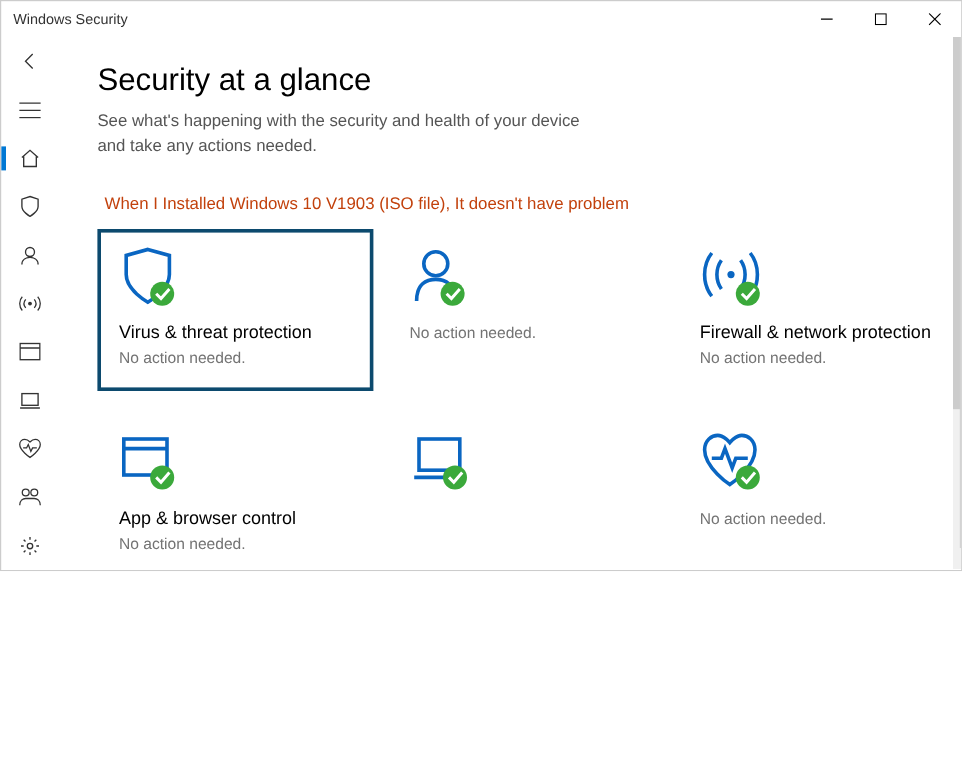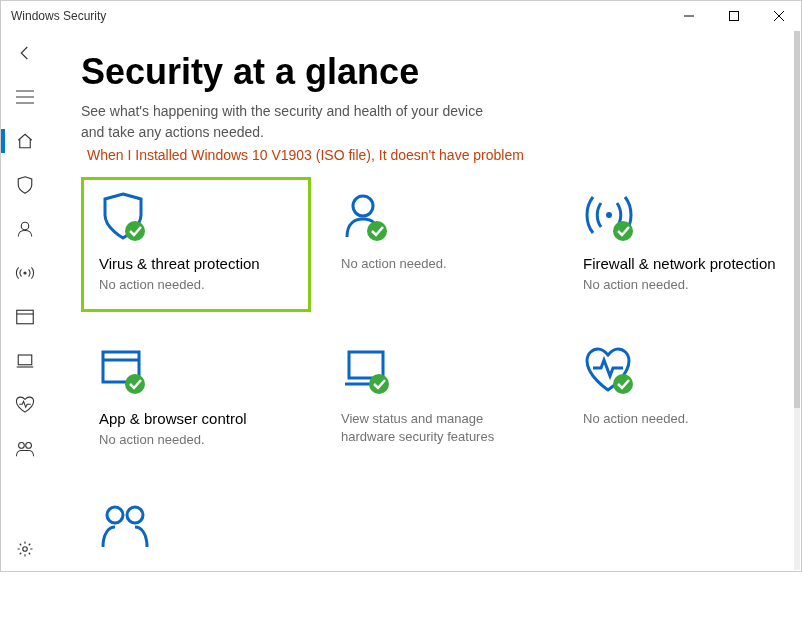--- a/index.html
+++ b/index.html
@@ -1,33 +1,33 @@
 <!DOCTYPE html>
 <html><head>
 <meta charset="utf-8">
 <style>
   * { box-sizing: border-box; }
   html, body { margin: 0; padding: 0; font-family: "Segoe UI", sans-serif; background: #fff; color: #000; }
-  .window { width: 802px; height: 572px; border: 1px solid #ccc; display: flex; flex-direction: column; position: relative; overflow: hidden; }
+  .window { width: 802px; height: 476px; border: 1px solid #ccc; display: flex; flex-direction: column; position: relative; overflow: hidden; }
   .titlebar { height: 30px; display: flex; align-items: center; padding-left: 10px; font-size: 12px; color: #333; }
   .titlebar .controls { margin-left: auto; display: flex; }
   .titlebar .controls div { width: 45px; height: 30px; display: flex; align-items: center; justify-content: center; font-size: 14px; }
   .body { flex: 1; display: flex; min-height: 0; }
   .sidebar { width: 48px; display: flex; flex-direction: column; align-items: center; position: relative; }
   .sidebar .back { width: 48px; height: 44px; display: flex; align-items: center; justify-content: center; }
   .sidebar .nav-item { width: 48px; height: 44px; display: flex; align-items: center; justify-content: center; position: relative; }
   .sidebar .nav-item.active::before { content: ""; position: absolute; left: 0; top: 10px; bottom: 10px; width: 4px; background: #0078d4; }
   .sidebar .spacer { flex: 1; }
   .main { flex: 1; padding: 0 20px 0 32px; overflow-y: auto; }
-  .main h1 { font-weight: 700; font-size: 36px; margin: 20px 0 8px; }
-  .subtitle { color: #555; font-size: 14px; line-height: 1.5; max-width: 420px; margin-bottom: 4px; }
+  .main h1 { font-weight: 400; font-size: 26px; margin: 20px 0 8px; }
+  .subtitle { color: #555; font-size: 14px; line-height: 1.5; max-width: 420px; margin-bottom: 29px; }
   .note { color: #c2410c; font-size: 14px; margin-bottom: 14px; padding-left: 6px; }
   .tiles { display: grid; grid-template-columns: repeat(3, 230px); gap: 20px 12px; }
   .tile { padding: 12px 18px 18px; }
-  .tile.highlight { border: 3px solid #84cc16; padding: 9px 15px 15px; }
+  .tile.highlight { border: 3px solid #0c4a6e; padding: 9px 15px 15px; }
   .tile-icon { height: 56px; display: flex; align-items: center; margin-bottom: 10px; }
   .tile-title { font-size: 15px; color: #000; margin-bottom: 4px; }
   .tile-status { font-size: 13px; color: #737373; line-height: 1.4; }
   svg { display: block; }
   .scrollbar { position: absolute; right: 1px; top: 30px; bottom: 1px; width: 6px; background: #f0f0f0; }
   .scroll-thumb { position: absolute; top: 0; left: 0; right: 0; height: 70%; background: #ccc; }
 </style>
 </head>
 <body>
 
@@ -184,21 +184,20 @@
 
         <div class="tile">
           <div class="tile-icon">
             <svg width="54" height="52" viewBox="0 0 54 52">
               <rect x="8" y="6" width="34" height="26" fill="none" stroke="#0a66c2" stroke-width="3"></rect>
               <path d="M4 38 H46" stroke="#0a66c2" stroke-width="3"></path>
               <circle cx="38" cy="38" r="10" fill="#3ba93b"></circle>
               <path d="M33 38 L37 42 L44 34" stroke="#fff" stroke-width="2.5" fill="none"></path>
             </svg>
           </div>
-          <div class="tile-status">View status and manage hardware security features</div>
         </div>
 
         <div class="tile">
           <div class="tile-icon">
             <svg width="54" height="52" viewBox="0 0 54 52">
               <path d="M25 44 C25 44 4 30 4 15 C4 7 10 3 15 3 C20 3 25 9 25 9 C25 9 30 3 35 3 C40 3 46 7 46 15 C46 30 25 44 25 44 Z" fill="none" stroke="#0a66c2" stroke-width="3"></path>
               <path d="M10 22 L18 22 L21 14 L27 30 L30 22 L40 22" fill="none" stroke="#0a66c2" stroke-width="3"></path>
               <circle cx="40" cy="38" r="10" fill="#3ba93b"></circle>
               <path d="M35 38 L39 42 L46 34" stroke="#fff" stroke-width="2.5" fill="none"></path>
             </svg>

